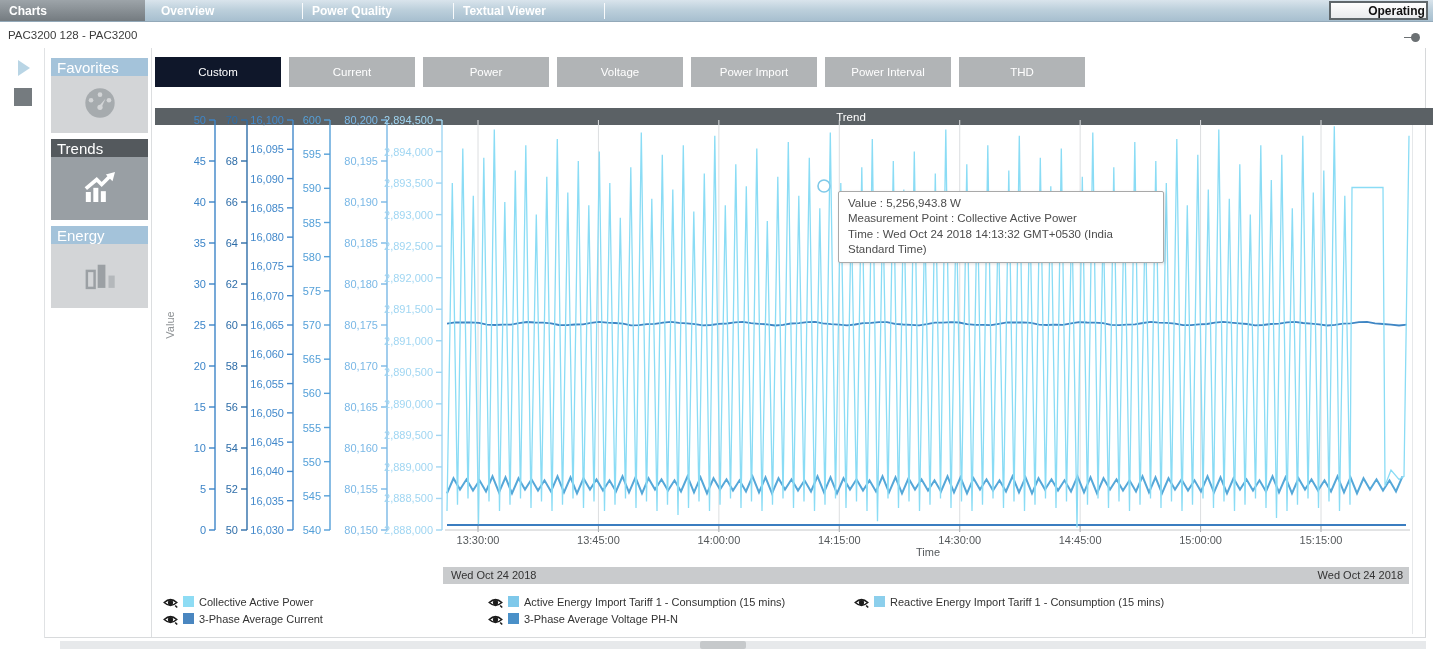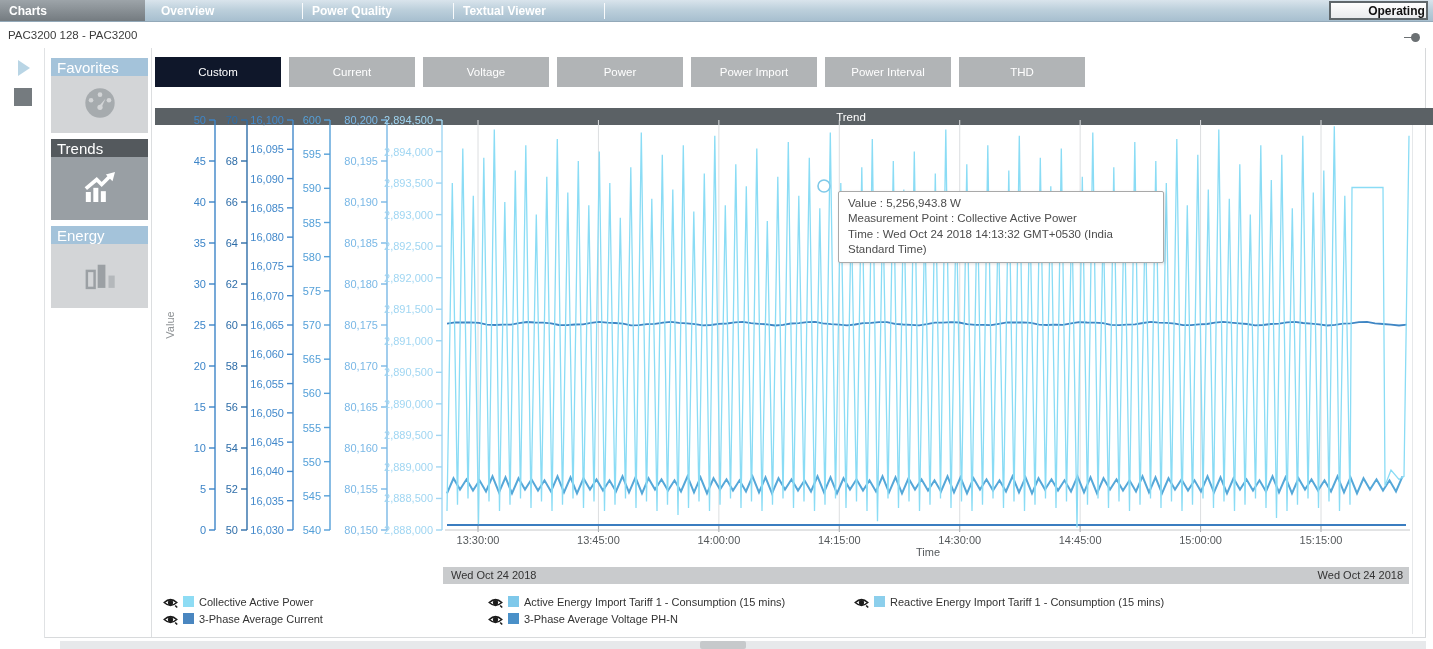--- a/index.html
+++ b/index.html
@@ -156,22 +156,22 @@
   </div>
 
   <div class="content-left-border"></div>
   <div class="content-right-border"></div>
   <div class="content-bottom-border"></div>
   <div class="plot-right-divider"></div>
 
   <div class="chart-tabs">
     <div class="chart-tab active">Custom</div>
     <div class="chart-tab">Current</div>
+    <div class="chart-tab">Power</div>
     <div class="chart-tab">Voltage</div>
-    <div class="chart-tab">Power</div>
     <div class="chart-tab">Power Import</div>
     <div class="chart-tab">Power Interval</div>
     <div class="chart-tab">THD</div>
   </div>
 
   <div class="trend-titlebar">Trend</div>
 
   <svg id="chart-svg" viewBox="155 113 1266 447">
       <line x1="478" y1="120" x2="478" y2="530" stroke="#dcdee0" stroke-width="1"></line>
       <line x1="478" y1="525" x2="478" y2="532" stroke="#a2a7ab" stroke-width="1"></line>

